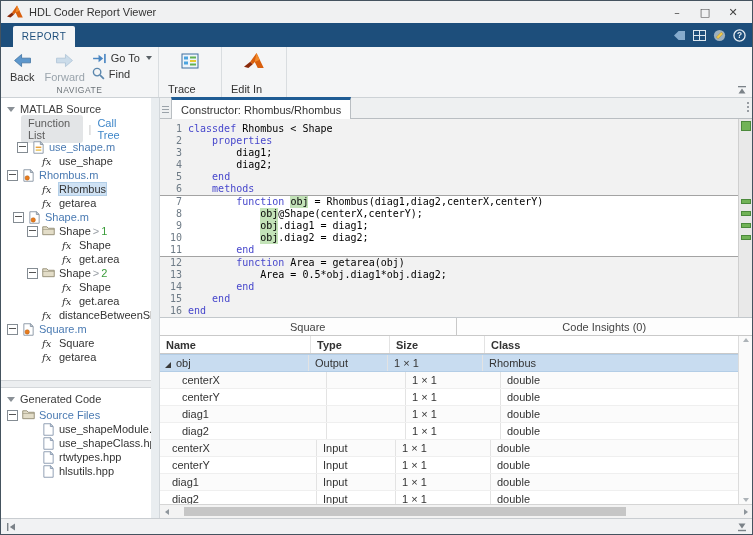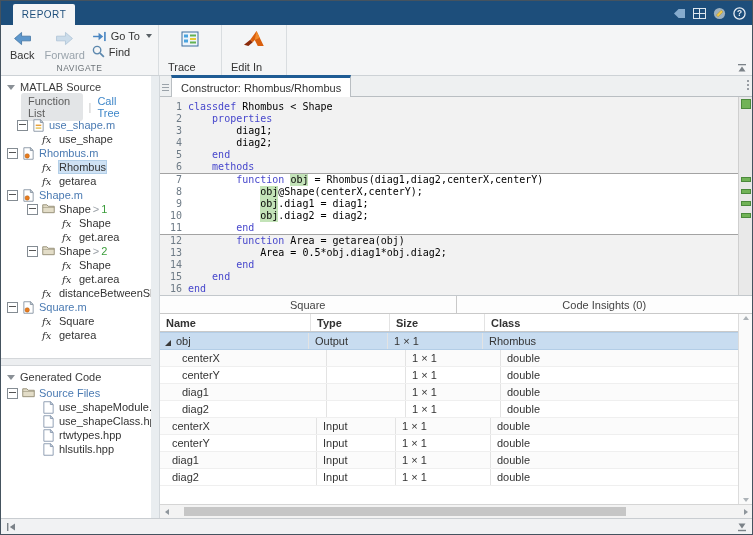--- a/index.html
+++ b/index.html
@@ -114,20 +114,35 @@
 
   
   .statusbar{height:15px;background:#f1f2f3;border-top:1px solid #c9cdd1;display:flex;align-items:center;justify-content:space-between;padding:0 5px;flex:none;}
   .icn svg{display:block;}
 </style>
 </head>
 <body>
 
 <div class="window">
 
+  <div class="titlebar">
+    <span class="logo icn">
+      <svg viewBox="0 0 16 13" width="16" height="13">
+        <polygon points="0,11.5 5,7.5 7,9.5 3.5,12.5" fill="#8a2a0a"></polygon>
+        <polygon points="5,7.5 10,0.5 15.8,12.5 11,12.5 8.6,7.6 7,9.5" fill="#d95f0e"></polygon>
+        <polygon points="10,0.5 12.6,5.8 8.6,7.6" fill="#f28a2b"></polygon>
+      </svg>
+    </span>
+    <span class="title">HDL Coder Report Viewer</span>
+    <span class="winbtns">
+      <span class="winbtn">–</span>
+      <span class="winbtn">□</span>
+      <span class="winbtn">✕</span>
+    </span>
+  </div>
 
   <div class="ribbon">
     <div class="report-tab">REPORT</div>
     <div class="ribbon-right">
       <span class="icn">
         <svg viewBox="0 0 14 12" width="13" height="11">
             <path d="M13,1 v10 h-7 l-5,-5 5,-5 z" fill="#86abcd"></path>
           </svg>
       </span>
       <span class="icn">
@@ -284,21 +299,21 @@
           <div class="tree-item" style="padding-left: 26px;">
             <span class="exp-slot"></span>
             <span class="fx-glyph">fx</span>
             <span class="tree-label selected">Rhombus</span>
           </div>
           <div class="tree-item" style="padding-left: 26px;">
             <span class="exp-slot"></span>
             <span class="fx-glyph">fx</span>
             <span class="tree-label">getarea</span>
           </div>
-          <div class="tree-item" style="padding-left: 6px;">
+          <div class="tree-item" style="padding-left: 12px;">
             <span class="expander"></span>
             <span class="icn">
               <svg viewBox="0 0 12 14" width="13" height="13">
                 <path d="M1,0.8 h7 l3,3 v9.4 H1 z" fill="#fff" stroke="#8a97a5"></path>
                 <path d="M8,0.8 l3,3 h-3 z" fill="#d8dee5" stroke="#8a97a5"></path>
                 <circle cx="4.6" cy="9.6" r="2.4" fill="#e87c1e" stroke="#b05a10" stroke-width="0.5"></circle>
               </svg>
             </span>
             <span class="tree-label file">Shape.m</span>
           </div>

